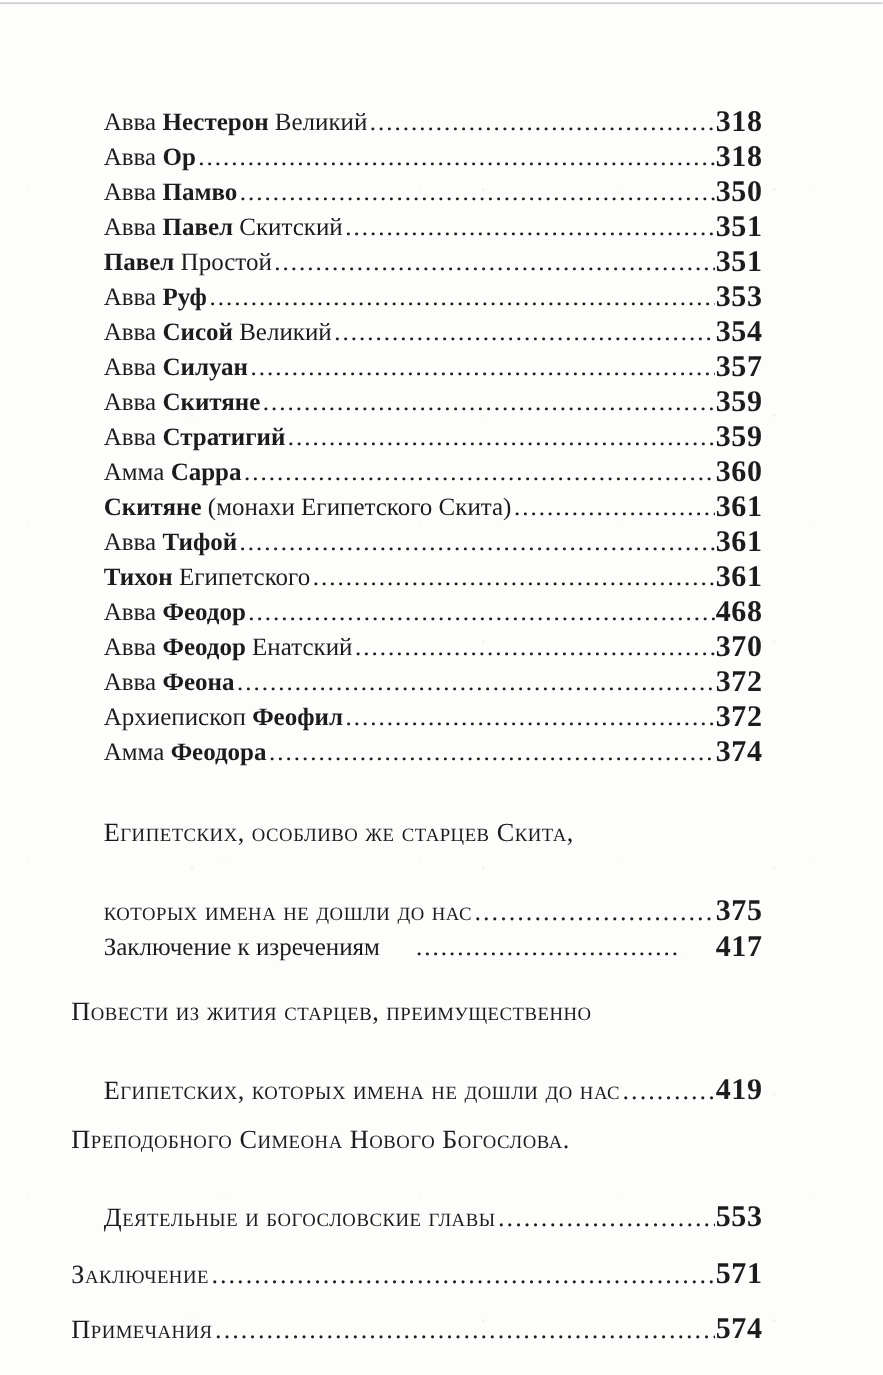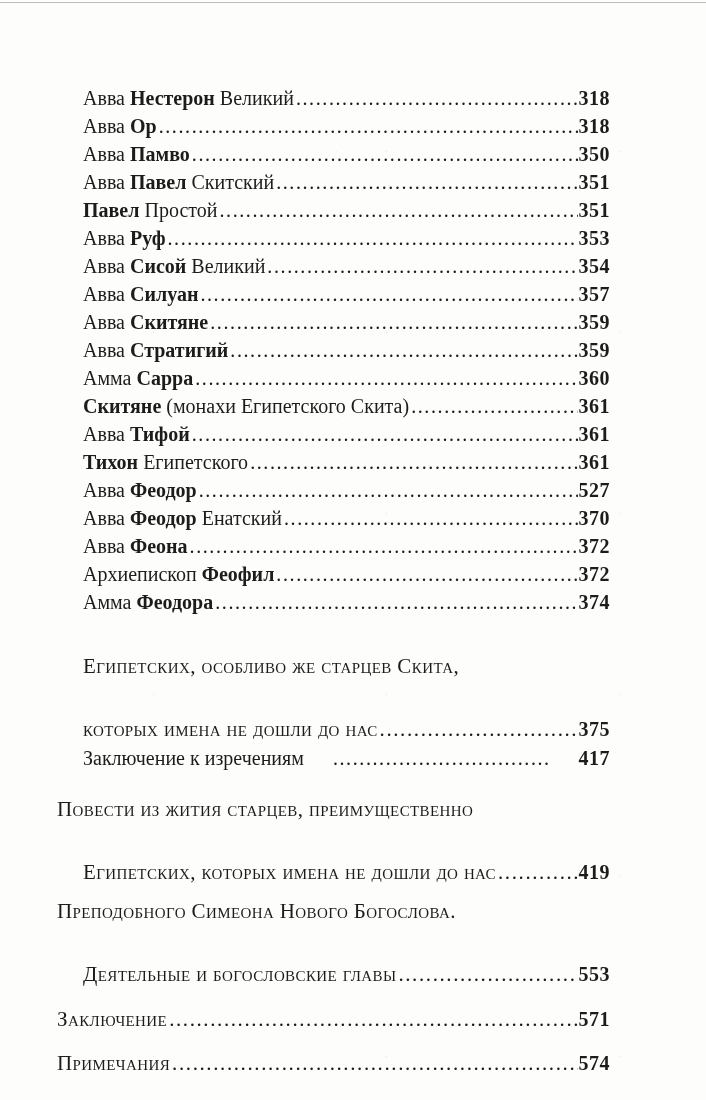--- a/index.html
+++ b/index.html
@@ -48,21 +48,21 @@
     min-width: 10px;
     margin: 0 1px 0 2px;
   }
   .leader::after {
     content: "....................................................................................................................................";
     letter-spacing: 1.6px;
     font-weight: normal;
     font-variant: normal;
     color: #1c1c1c;
   }
-  .pg { font-size: 20px; letter-spacing: 0.5px; }
+  .pg { font-size: 24px; letter-spacing: 0.5px; }
   .sec-row {
     font-variant: small-caps;
     font-size: 21px;
     line-height: 26px;
     letter-spacing: 0.4px;
     white-space: nowrap;
   }
   .plain-row {
     font-size: 20px;
     line-height: 28px;
@@ -149,21 +149,21 @@
     <span class="pg">361</span>
   </div>
   <div class="row entry">
     <span><span></span><b>Тихон</b><span> Египетского</span></span>
     <span class="leader"></span>
     <span class="pg">361</span>
   </div>
   <div class="row entry">
     <span><span>Авва </span><b>Феодор</b><span></span></span>
     <span class="leader"></span>
-    <span class="pg">527</span>
+    <span class="pg">468</span>
   </div>
   <div class="row entry">
     <span><span>Авва </span><b>Феодор</b><span> Енатский </span></span>
     <span class="leader"></span>
     <span class="pg">370</span>
   </div>
   <div class="row entry">
     <span><span>Авва </span><b>Феона</b><span> </span></span>
     <span class="leader"></span>
     <span class="pg">372</span>

